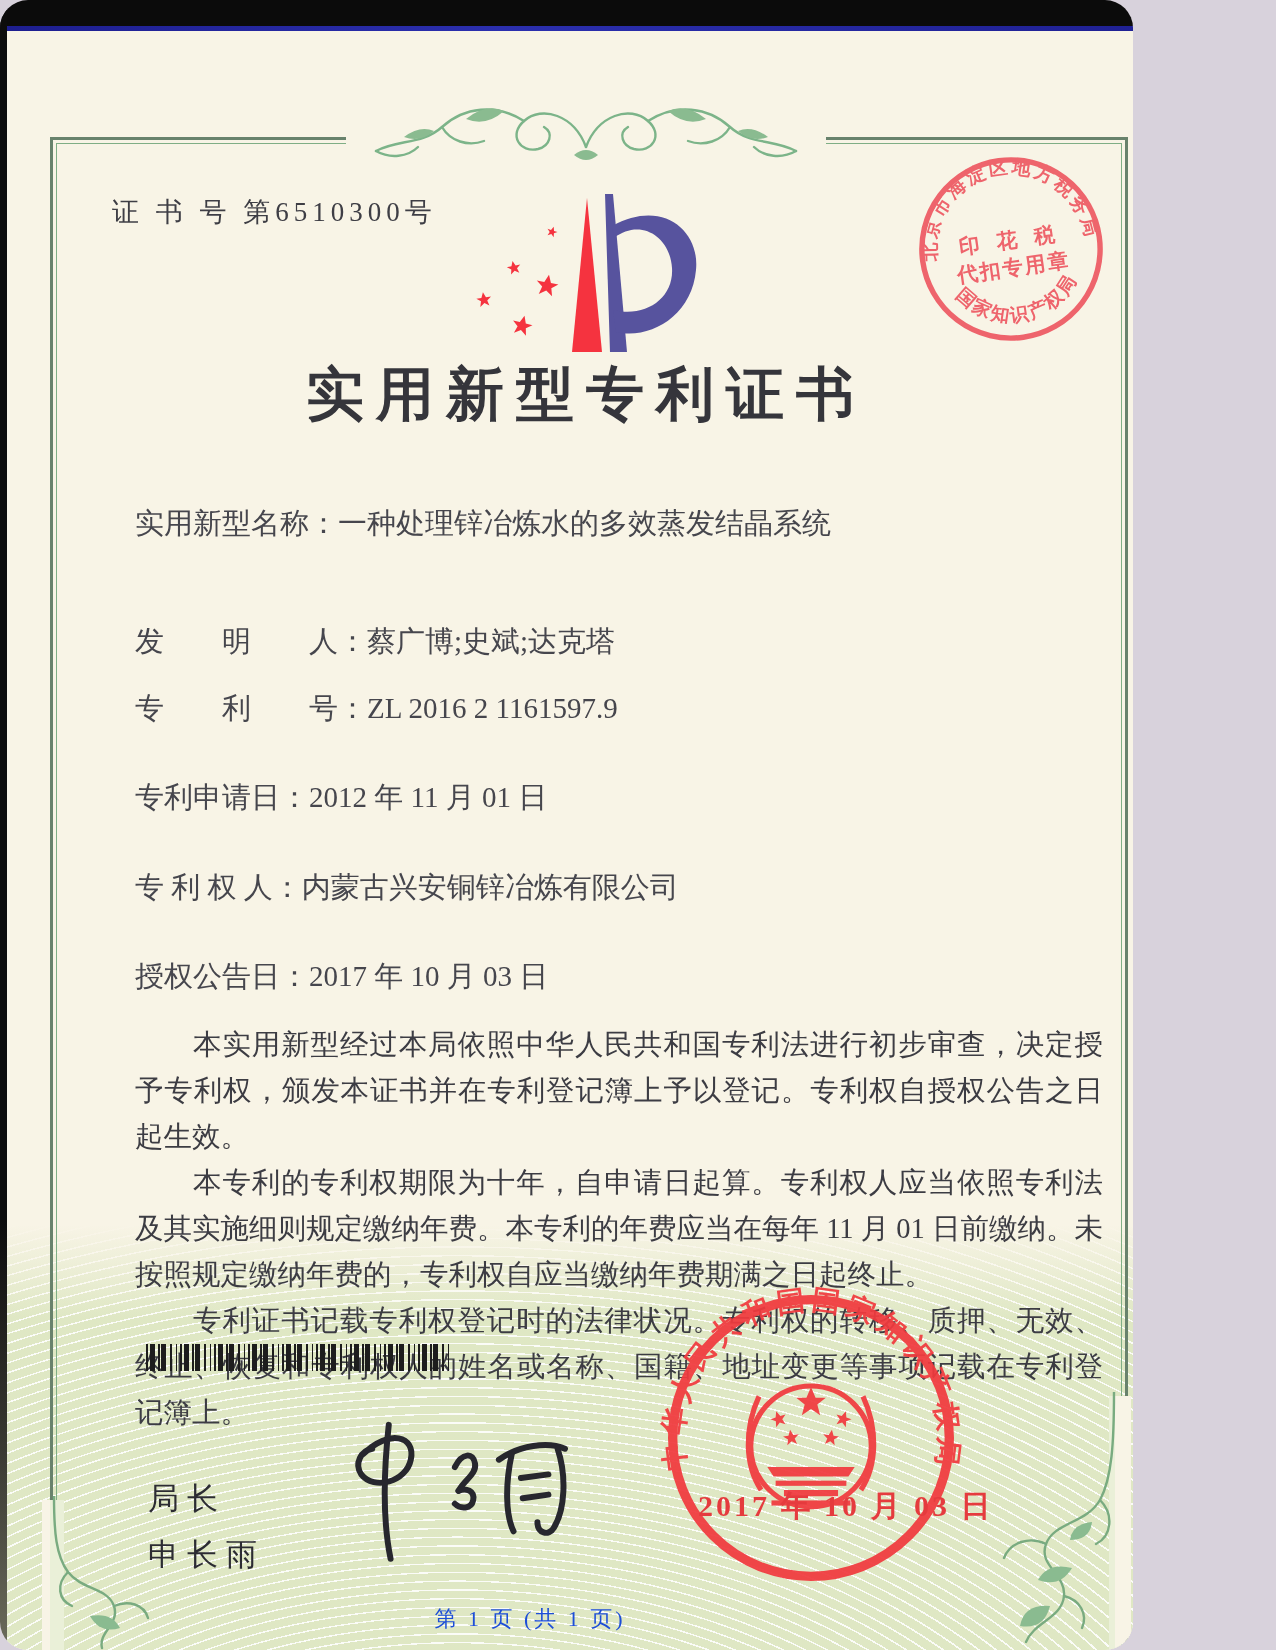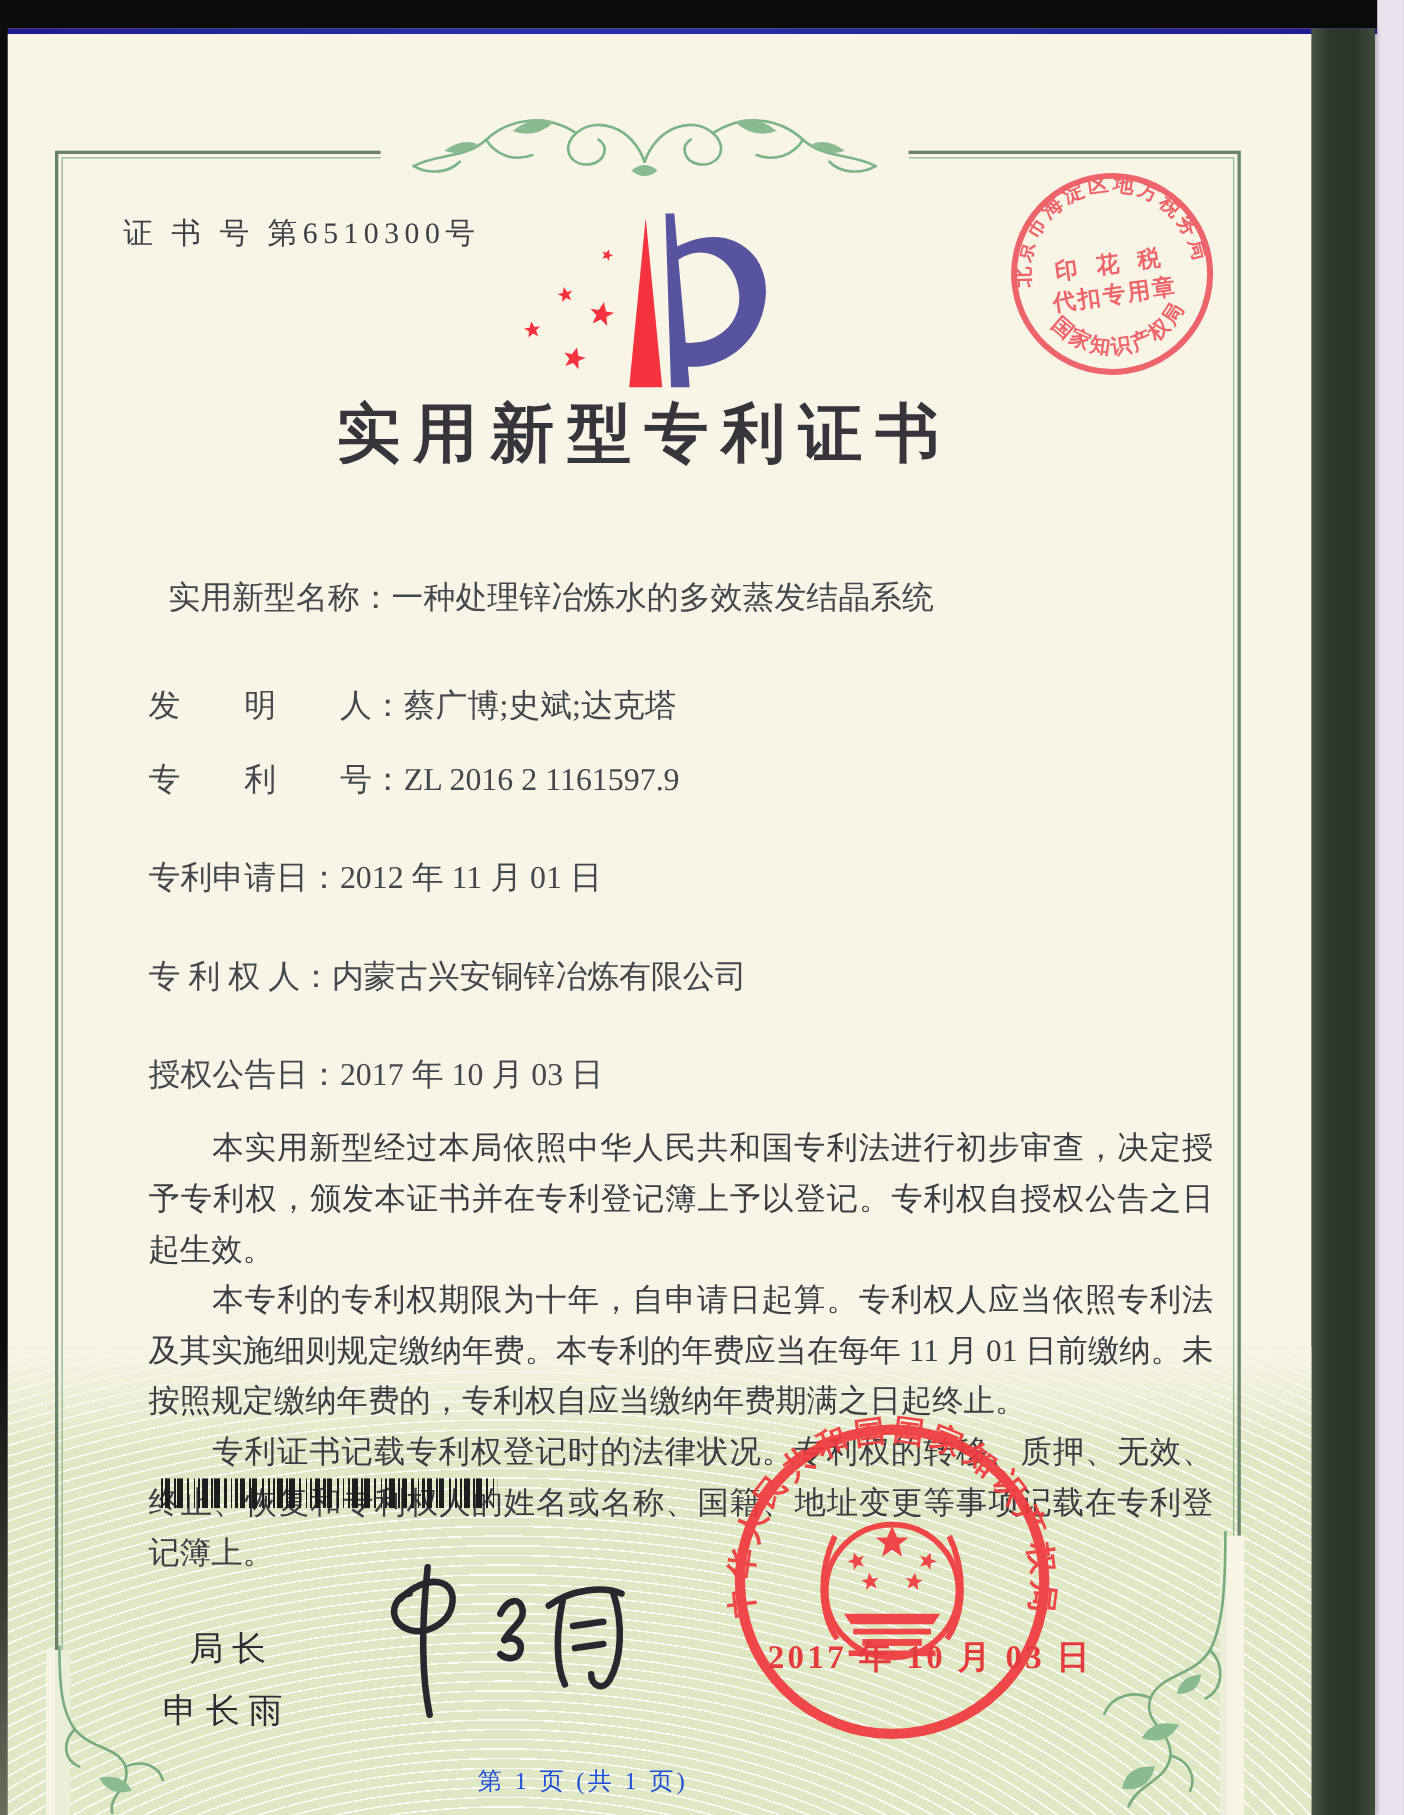--- a/index.html
+++ b/index.html
@@ -1,19 +1,20 @@
 <!DOCTYPE html>
 <html><head>
 <meta charset="utf-8">
 <style>
   html,body{margin:0;padding:0;background:#d8d2dc;}
   #canvas{
-    position:relative;width:1276px;height:1650px;overflow:hidden;
+    position:relative;width:1133px;height:1650px;overflow:hidden;
     background:#eae3ed;
     font-family:"Liberation Serif","DejaVu Serif",serif;
+    border-radius:28px;
   }
   
   .top-edge{position:absolute;left:0;top:0;width:1252px;height:26px;background:#0b0b0b;}
   .top-edge-blue{position:absolute;left:0;top:26px;width:1252px;height:5px;background:linear-gradient(90deg,#1d1e8f,#2b2fae 40%,#1d1e8f);}
   .left-edge{position:absolute;left:0;top:0;width:7px;height:1650px;background:linear-gradient(180deg,#0c0c0c 0 74%,#3a3a33 88%,#6c6c5c);}
   .cover-strip{position:absolute;left:1192px;top:26px;width:58px;height:1624px;
     background:linear-gradient(90deg,#4a5444,#2d382b 28%,#2c372a 72%,#414b3b);
     box-shadow:2px 0 4px rgba(0,0,0,.25);}
   
   .paper{position:absolute;left:7px;top:31px;width:1185px;height:1619px;background:#f8f4e6;}
@@ -31,32 +32,32 @@
   .ornament{position:absolute;}
   .orn-top{left:346px;top:88px;width:480px;height:98px;background:#f8f4e6;}
   .orn-br{left:952px;top:1392px;width:172px;height:258px;}
   .orn-bl{left:44px;top:1496px;width:150px;height:154px;transform:scaleX(-1);}
   
   .cert-no{position:absolute;left:112px;top:194px;font-size:27px;letter-spacing:5px;color:#3e3e45;}
   .logo{position:absolute;left:452px;top:190px;width:250px;height:170px;}
   .title{position:absolute;left:136px;top:356px;width:900px;text-align:center;
     font-size:58px;font-weight:700;letter-spacing:12px;color:#35353b;}
   .field{position:absolute;left:135px;width:960px;font-size:29px;color:#46464d;white-space:nowrap;}
-  .f-name{top:524px;margin-left:18px;} .f-inv{top:602px;margin-top:20px;} .f-pno{top:689px;} .f-fil{top:778px;} .f-pat{top:868px;} .f-grant{top:957px;}
+  .f-name{top:504px;} .f-inv{top:602px;margin-top:20px;} .f-pno{top:689px;} .f-fil{top:778px;} .f-pat{top:868px;} .f-grant{top:957px;}
   .body-block{position:absolute;left:135px;top:1022px;width:968px;font-size:28.5px;line-height:46px;color:#3c3c43;text-align:justify;}
   .body-block p{margin:0;text-indent:58px;}
   .barcode{position:absolute;left:146px;top:1344px;width:306px;height:27px;
     background-image:repeating-linear-gradient(90deg,
       #1d1d1d 0 2px,transparent 2px 4px,
       #1d1d1d 4px 9px,transparent 9px 12px,
       #1d1d1d 12px 14px,transparent 14px 15px,
       #1d1d1d 15px 20px,transparent 20px 24px,
       #1d1d1d 24px 26px,transparent 26px 30px,
       #1d1d1d 30px 31px,transparent 31px 34px);}
-  .director-title{position:absolute;left:148px;top:1478px;font-size:31px;letter-spacing:8px;color:#2c2c33;font-family:"Liberation Sans","DejaVu Sans",sans-serif;margin-left:24px;}
+  .director-title{position:absolute;left:148px;top:1478px;font-size:31px;letter-spacing:8px;color:#2c2c33;font-family:"Liberation Sans","DejaVu Sans",sans-serif;}
   .director-name{position:absolute;left:148px;top:1534px;font-size:31px;letter-spacing:8px;color:#2c2c33;font-family:"Liberation Sans","DejaVu Sans",sans-serif;}
   .signature{position:absolute;left:308px;top:1412px;width:290px;height:156px;}
   .tax-stamp{position:absolute;left:912px;top:150px;width:198px;height:198px;transform:rotate(-8deg);opacity:.95;}
   .seal{position:absolute;left:655px;top:1282px;width:312px;height:312px;opacity:.93;}
   .seal-date{position:absolute;left:698px;top:1486px;font-size:30px;letter-spacing:3px;color:#e53b3e;font-weight:700;white-space:nowrap;}
   .footer{position:absolute;left:380px;top:1604px;width:300px;text-align:center;font-size:22px;letter-spacing:3px;color:#1d4ed8;}
 </style>
 </head>
 <body>
 

